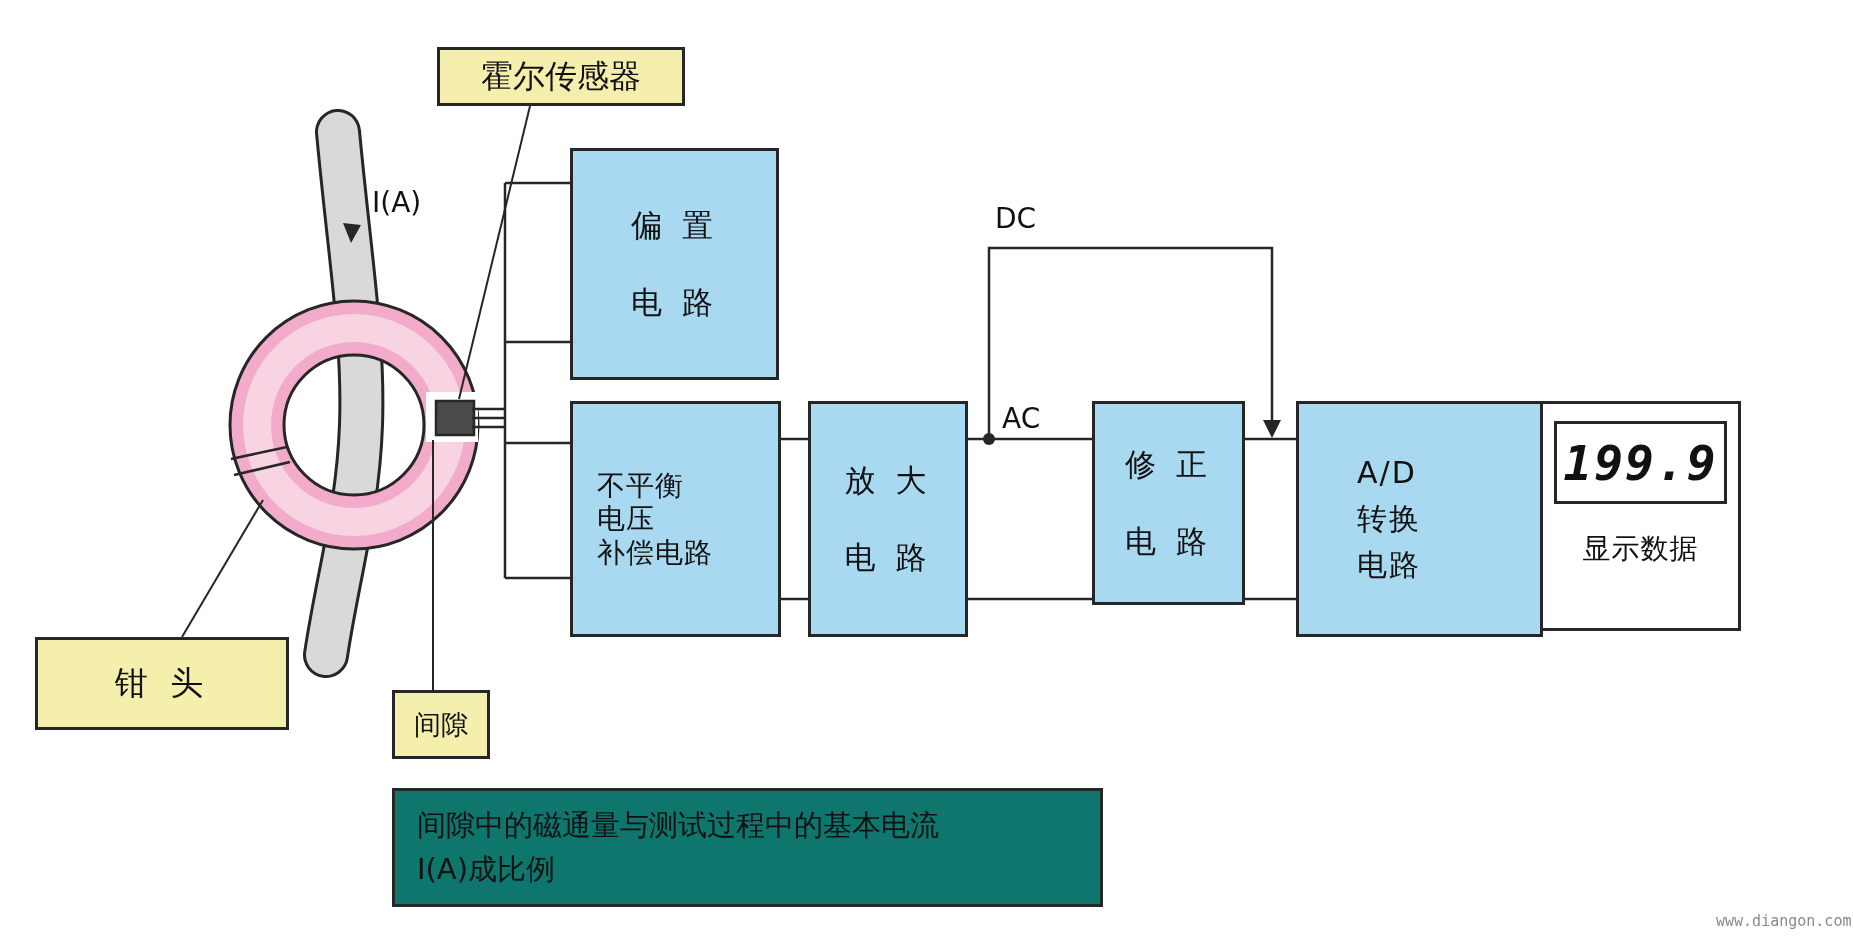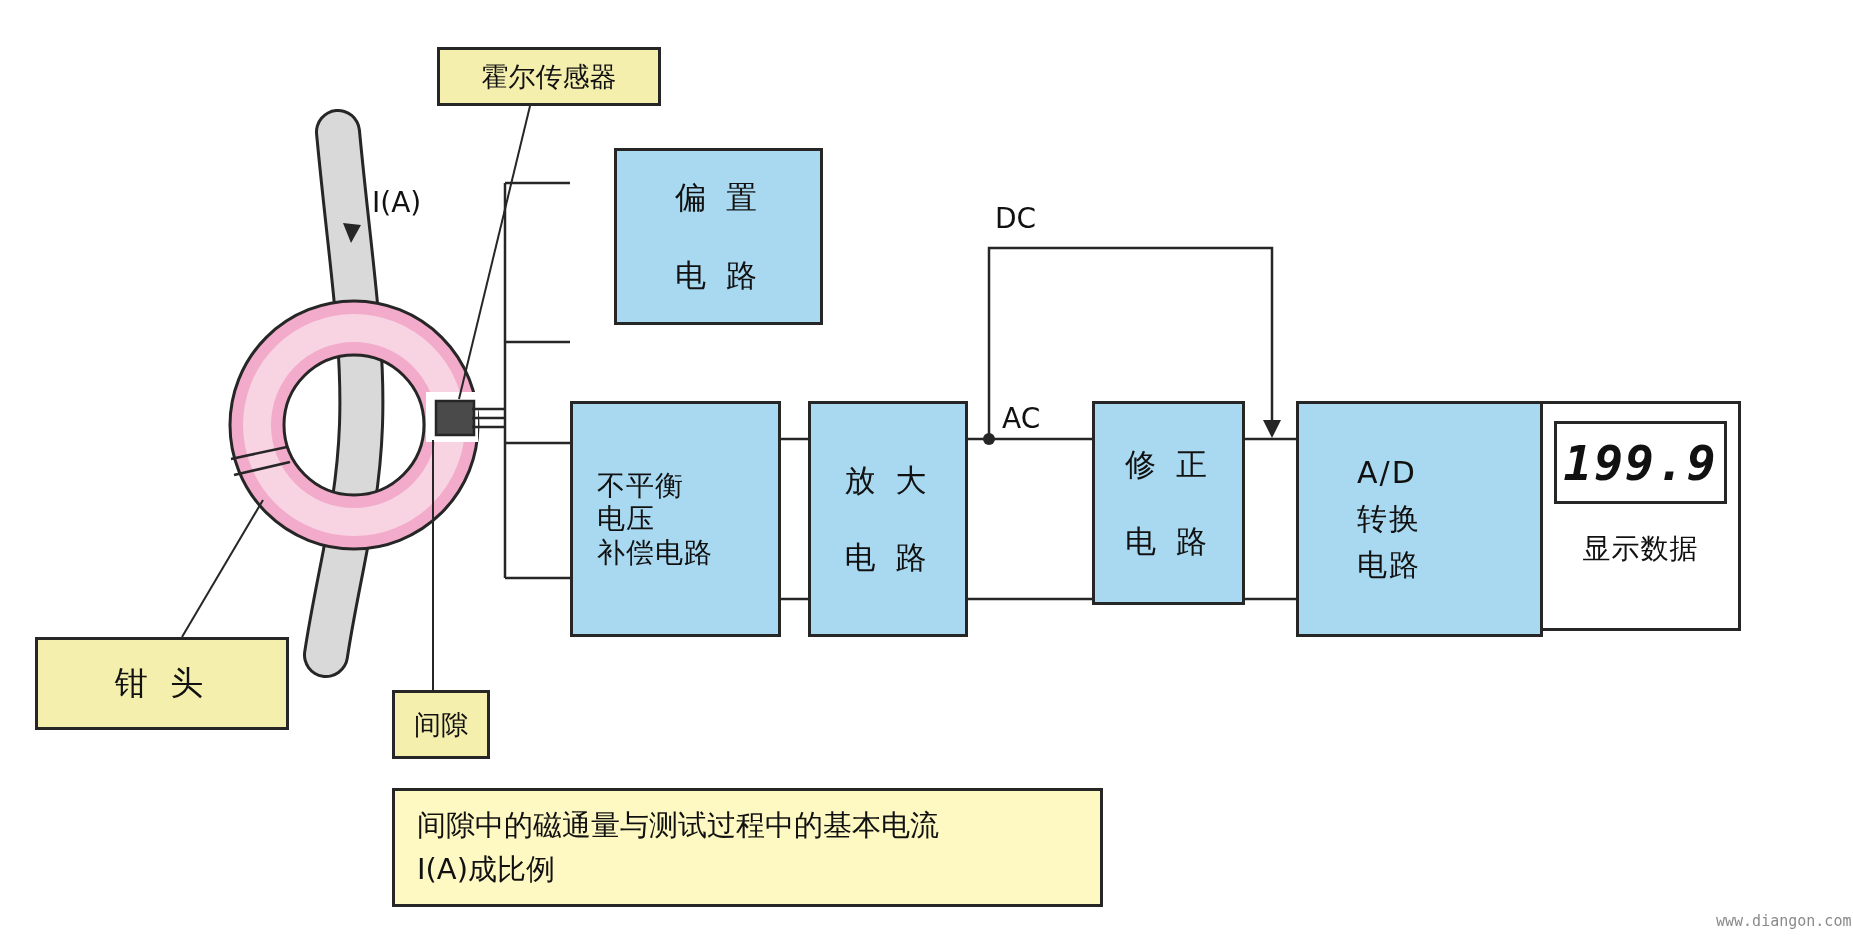--- a/index.html
+++ b/index.html
@@ -13,21 +13,21 @@
   .block.two-line{gap:40px;font-size:31px;letter-spacing:5px;}
   .block.left-lines{align-items:flex-start;padding-left:24px;font-size:28px;line-height:1.55;letter-spacing:1px;}
   .block.adc{align-items:flex-start;padding-left:58px;font-size:30px;gap:10px;letter-spacing:2px;}
   .display-box{background:#ffffff;border:3px solid #262626;display:flex;flex-direction:column;
                align-items:center;justify-content:flex-start;padding-top:17px;}
   .lcd{width:167px;height:77px;border:3px solid #262626;background:#ffffff;display:flex;
        align-items:center;justify-content:center;font-family:"DejaVu Sans Mono",monospace;
        font-style:italic;font-weight:bold;font-size:48px;letter-spacing:2px;}
   .display-caption{margin-top:26px;font-size:28px;letter-spacing:1px;}
   .wire-label{font-size:28px;font-weight:500;}
-  .note{background:#fef9c3;border:3px solid #262626;padding:13px 22px;font-size:29px;
+  .note{background:#0f766e;border:3px solid #262626;padding:13px 22px;font-size:29px;
         line-height:1.5;font-weight:500;}
   .watermark{font-family:"DejaVu Sans Mono",monospace;font-size:15px;color:#8a8a8a;}
   .current-label{font-size:28px;font-weight:500;}
   .ln{line-height:1.2;}
 </style>
 </head>
 <body>
 
 <div id="stage">
 
@@ -86,35 +86,35 @@
       <line x1="1507" y1="599" x2="1540" y2="599"></line>
     </g>
 
     <g>
       <polyline points="989,439 989,248 1272,248 1272,424" fill="none" stroke="#262626" stroke-width="2.5"></polyline>
       <polygon points="1272,438 1263,420 1281,420" fill="#262626"></polygon>
       <circle cx="989" cy="439" r="6" fill="#262626"></circle>
     </g>
   </svg>
 
-  <div class="abs label-box" style="left:437px;top:47px;width:224px;height:59px;font-size:27px;">
+  <div class="abs label-box" style="left:437px;top:47px;width:248px;height:59px;font-size:32px;">
     <span>霍尔传感器</span>
   </div>
 
   <div class="abs current-label" style="left:372px;top:186px;">I(A)</div>
 
   <div class="abs label-box" style="left:35px;top:637px;width:254px;height:93px;font-size:33px;letter-spacing:6px;">
     <span>钳  头</span>
   </div>
 
   <div class="abs label-box" style="left:392px;top:690px;width:98px;height:69px;font-size:27px;">
     <span>间隙</span>
   </div>
 
-  <div class="abs block two-line" style="left:570px;top:148px;width:209px;height:177px;margin-left:44px;">
+  <div class="abs block two-line" style="left:570px;top:148px;width:209px;height:232px;">
     <div class="ln">偏 置</div>
     <div class="ln">电 路</div>
   </div>
 
   <div class="abs block left-lines" style="left:570px;top:401px;width:211px;height:236px;">
     <div class="ln">不平衡</div>
     <div class="ln">电压</div>
     <div class="ln">补偿电路</div>
   </div>
 

